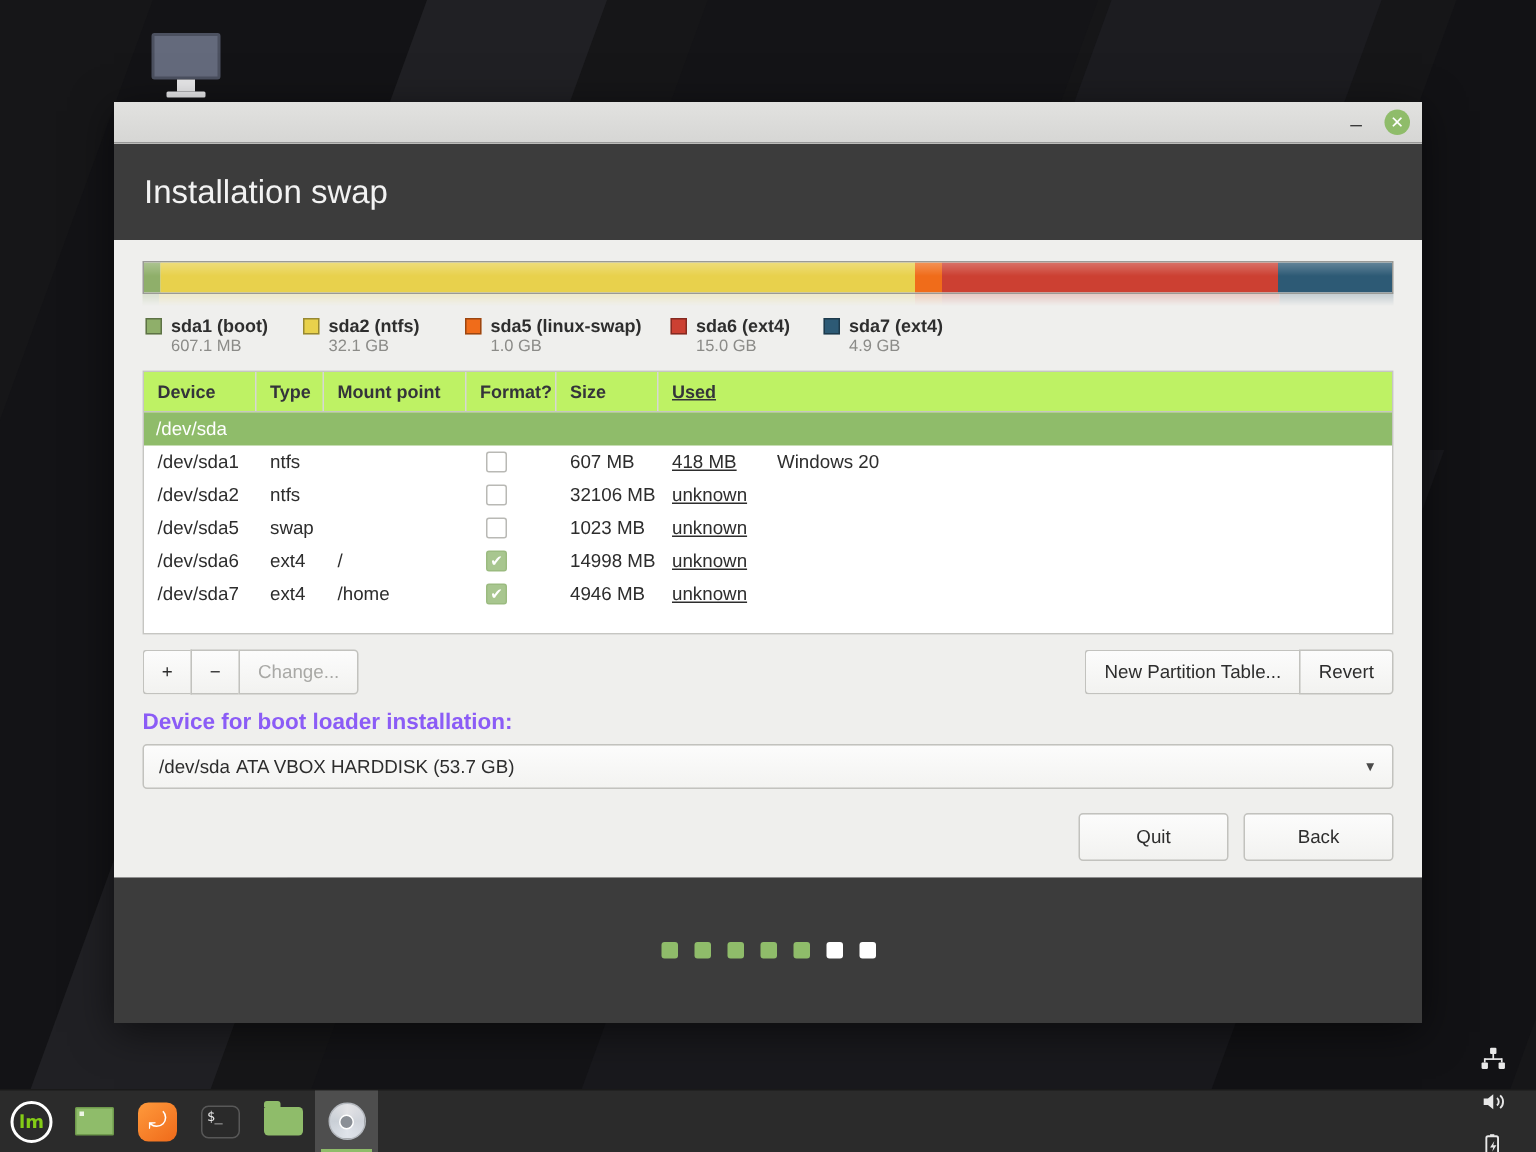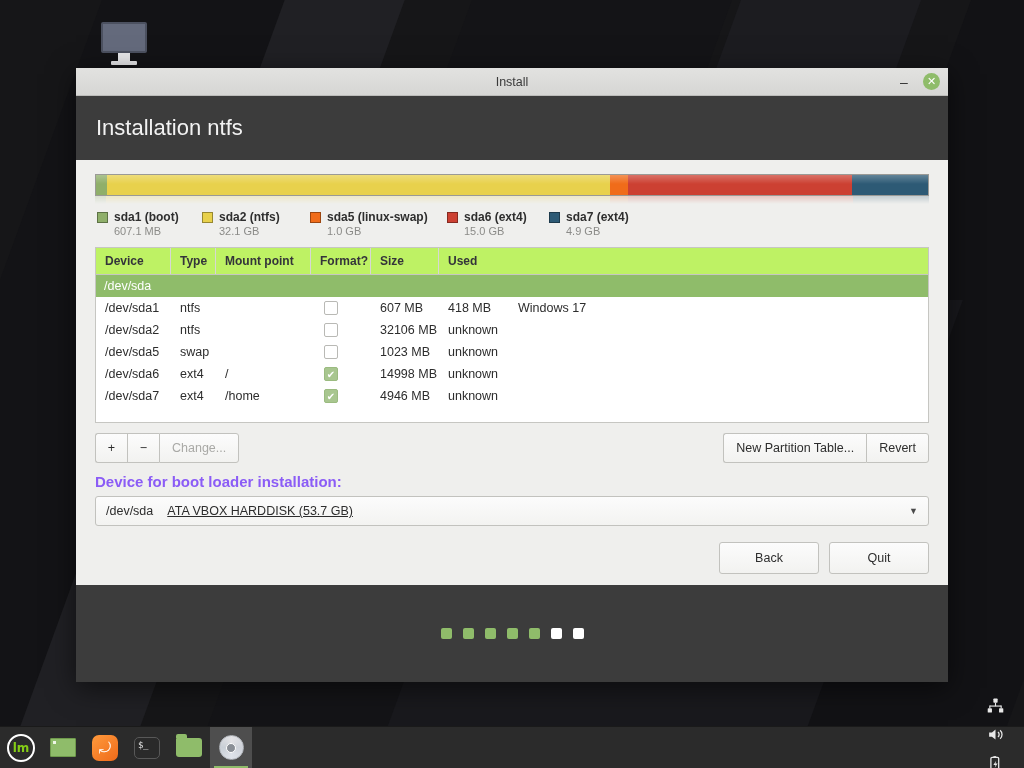--- a/index.html
+++ b/index.html
@@ -187,21 +187,21 @@
     padding-left: 9px;
     border-right: 1px solid #d7d7d4;
     height: 100%;
   }
   #table-header .th:last-child { border-right: none; }
   .col-device { width: 75px; }
   .col-type   { width: 45px; }
   .col-mount  { width: 95px; }
   .col-format { width: 60px; }
   .col-size   { width: 68px; }
-  .col-used   { width: 70px; }
+  .col-used   { width: 70px; text-decoration: underline; }
   .col-system { flex: 1; }
 
   .disk-row {
     background: #8fbc6a;
     height: 22px;
     display: flex; align-items: center;
     padding-left: 8px;
     color: #ffffff;
     font-size: 12.5px;
   }
@@ -266,21 +266,21 @@
     height: 30px;
     background: linear-gradient(180deg,#fcfcfc,#f3f3f1);
     border: 1px solid #c2c2be;
     border-radius: 3px;
     display: flex; align-items: center;
     padding: 0 10px;
     font-size: 12.5px; color: #2d2d2d;
     cursor: pointer;
   }
   #bootloader-device { font-weight: normal; }
-  #bootloader-desc { margin-left: 14px; text-decoration: underline; }
+  #bootloader-desc { margin-left: 4px; }
   #bootloader-arrow { margin-left: auto; font-size: 9px; color: #4a4a4a; }
 
   
   #footer-actions {
     display: flex;
     justify-content: flex-end;
     gap: 10px;
     margin-top: 16px;
   }
   #footer-actions .btn {
@@ -424,29 +424,28 @@
 
   <div id="desktop-icon">
     <div class="monitor-screen"></div>
     <div class="monitor-neck"></div>
     <div class="monitor-base"></div>
   </div>
 
   <div id="install-window">
 
     <div id="titlebar">
-      <div id="window-title">Install</div>
       <div id="titlebar-controls">
         <div id="minimize-button">–</div>
         <div id="close-button">✕</div>
       </div>
     </div>
 
     <div id="header-band">
-      <h1 id="page-title">Installation ntfs</h1>
+      <h1 id="page-title">Installation swap</h1>
     </div>
 
     <div id="content">
 
       <div id="partition-bar">
           <div class="pbar-seg" style="width: 1.3%; background: rgb(143, 175, 106);"></div>
           <div class="pbar-seg" style="width: 60.5%; background: rgb(232, 209, 76);"></div>
           <div class="pbar-seg" style="width: 2.1%; background: rgb(240, 108, 26);"></div>
           <div class="pbar-seg" style="width: 27%; background: rgb(204, 64, 50);"></div>
           <div class="pbar-seg" style="width: 9.1%; background: rgb(45, 90, 117);"></div>
@@ -510,21 +509,21 @@
             <div class="disk-row">/dev/sda</div>
             <div class="part-row">
               <div class="td col-device">/dev/sda1</div>
               <div class="td col-type">ntfs</div>
               <div class="td col-mount"></div>
               <div class="td col-format">
                 <div class="checkbox off"></div>
               </div>
               <div class="td col-size">607 MB</div>
               <div class="td col-used">418 MB</div>
-              <div class="td col-system">Windows 17</div>
+              <div class="td col-system">Windows 20</div>
             </div>
             <div class="part-row">
               <div class="td col-device">/dev/sda2</div>
               <div class="td col-type">ntfs</div>
               <div class="td col-mount"></div>
               <div class="td col-format">
                 <div class="checkbox off"></div>
               </div>
               <div class="td col-size">32106 MB</div>
               <div class="td col-used">unknown</div>
@@ -580,22 +579,22 @@
 
       <div id="bootloader-label">Device for boot loader installation:</div>
 
       <div id="bootloader-select">
         <span id="bootloader-device">/dev/sda</span>
         <span id="bootloader-desc">ATA VBOX HARDDISK (53.7 GB)</span>
         <span id="bootloader-arrow">▼</span>
       </div>
 
       <div id="footer-actions">
+        <div class="btn">Quit</div>
         <div class="btn">Back</div>
-        <div class="btn">Quit</div>
       </div>
 
     </div>
 
     <div id="progress-strip">
         <div class="dot done"></div>
         <div class="dot done"></div>
         <div class="dot done"></div>
         <div class="dot done"></div>
         <div class="dot done"></div>

